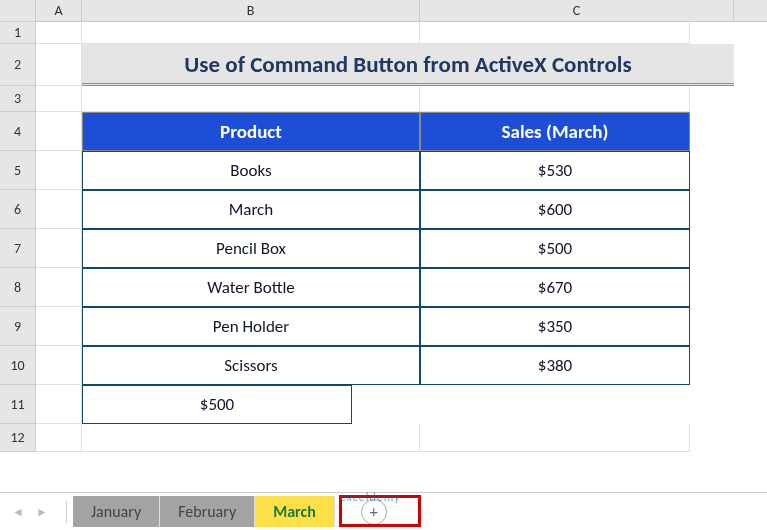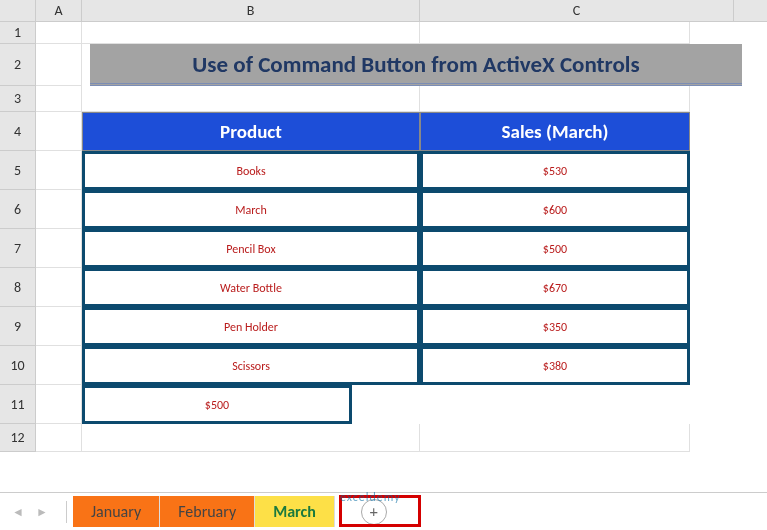--- a/index.html
+++ b/index.html
@@ -58,47 +58,46 @@
   .cell {
     border-right: 1px solid #e0e0e0;
     border-bottom: 1px solid #e0e0e0;
     background: #fff;
   }
   .c-A { width: 46px; }
   .c-B { width: 338px; }
   .c-C { width: 270px; }
   .title-cell {
     width: 652px;
-    background: #a3a3a3;
+    background: #e5e5e5;
     display: flex;
     align-items: center;
     justify-content: center;
     font-weight: bold;
     font-size: 23px;
     color: #203864;
     border-bottom: 3px double #7b8db5;
-    margin-left: 8px;
   }
   .table-hdr {
     background: #1d4ed8;
     color: #fff;
     font-weight: bold;
     font-size: 19px;
     display: flex;
     align-items: center;
     justify-content: center;
     border: 1px solid #888;
   }
   .data-cell {
     display: flex;
     align-items: center;
     justify-content: center;
-    font-size: 12px;
-    color: #b91c1c;
-    border: 3px solid #0c4a6e;
+    font-size: 17px;
+    color: #0f172a;
+    border: 1px solid #0c4a6e;
     background: #fff;
   }
   .sheet-tabs {
     position: absolute;
     bottom: 0;
     left: 0;
     width: 767px;
     height: 38px;
     background: #fff;
     border-top: 1px solid #ccc;
@@ -120,21 +119,21 @@
     width: 1px;
     height: 22px;
     background: #ccc;
     margin: 0 6px 0 10px;
   }
   .tab {
     padding: 6px 18px;
     font-size: 16px;
     color: #444;
     border-right: 1px solid #ddd;
-    background: #f97316;
+    background: #a3a3a3;
     position: relative;
   }
   .tab.active {
     color: #1a7a3e;
     font-weight: bold;
     background: #fde047;
     border-bottom: none;
   }
   .highlight-box {
     position: absolute;

